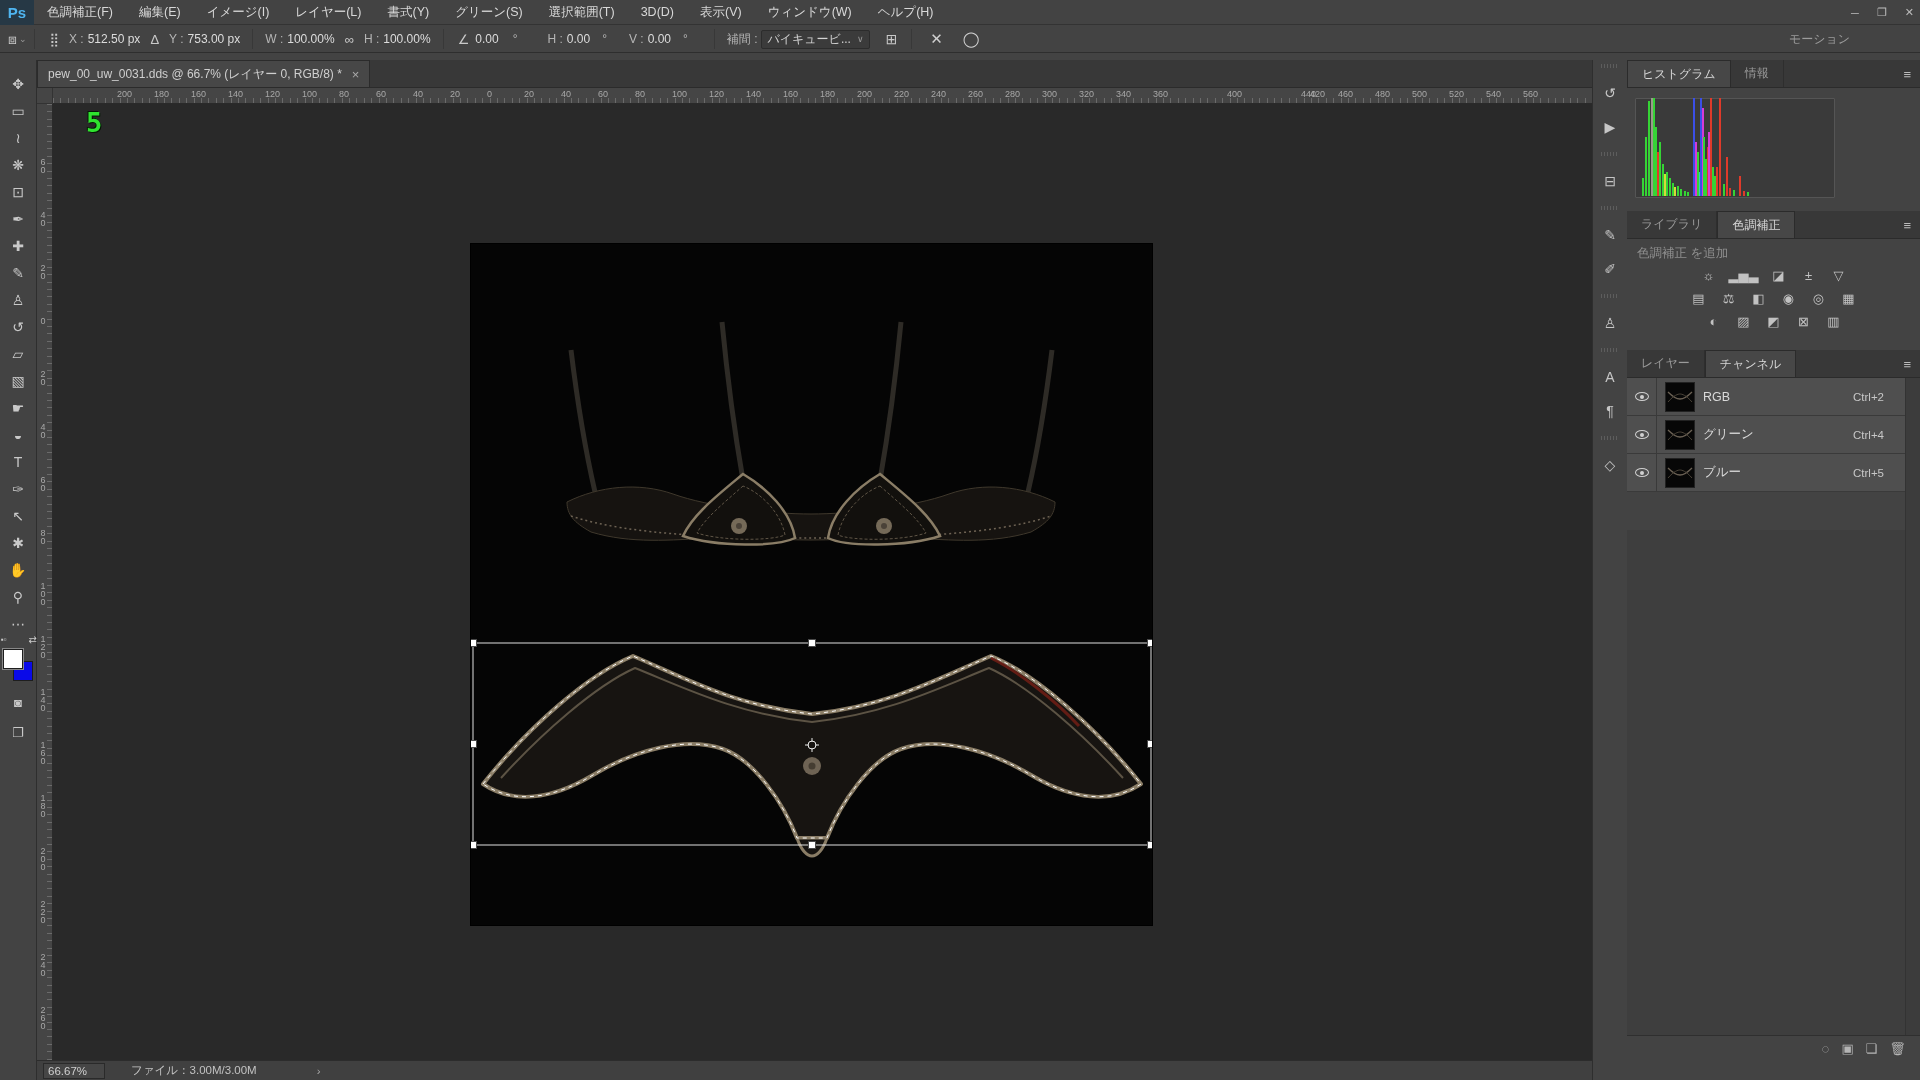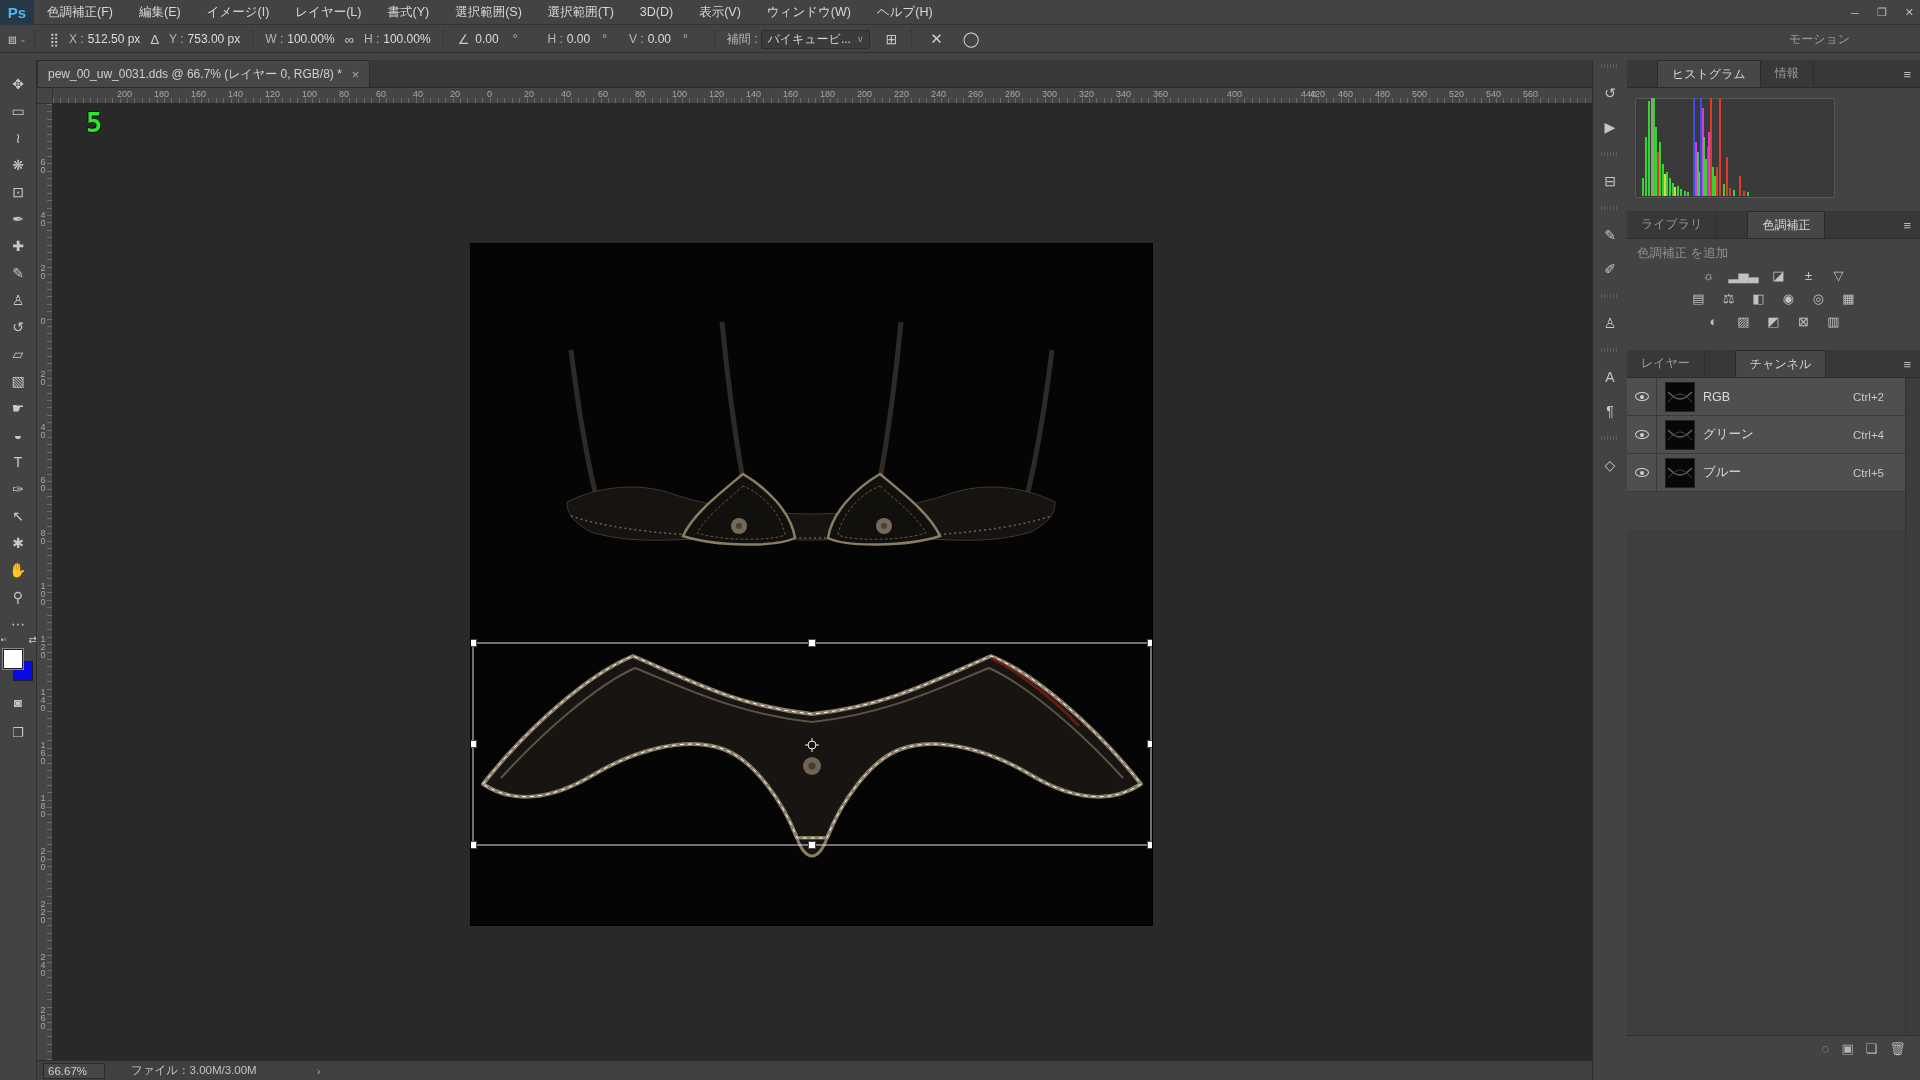--- a/index.html
+++ b/index.html
@@ -62,21 +62,21 @@
   
   #dockstrip{position:absolute;left:1592px;top:60px;width:35px;height:1020px;background:#434343;border-left:1px solid #2e2e2e;display:flex;flex-direction:column;align-items:center;}
   #dockstrip .grip{width:18px;height:4px;margin:4px 0 8px 0;background:repeating-linear-gradient(to right,#5d5d5d 0 1px,transparent 1px 3px);}
   .dock-icon{width:28px;height:26px;display:flex;align-items:center;justify-content:center;color:#c6c6c6;font-size:14px;margin:4px 0;}
   .dock-sep{width:18px;height:4px;margin:8px 0;background:repeating-linear-gradient(to right,#5d5d5d 0 1px,transparent 1px 3px);}
 
   
   .panel{position:absolute;left:1627px;width:293px;background:#434343;}
   .tabstrip{height:28px;background:#383838;display:flex;align-items:flex-end;position:relative;border-bottom:1px solid #2b2b2b;}
   .ptab{height:27px;display:flex;align-items:center;padding:0 14px;color:#9a9a9a;font-size:12px;background:#383838;border-right:1px solid #2e2e2e;}
-  .ptab.active{background:#474747;color:#d8d8d8;border:1px solid #2b2b2b;border-bottom:none;margin-left:30px;}
+  .ptab.active{background:#474747;color:#d8d8d8;border:1px solid #2b2b2b;border-bottom:none;}
   .panel-menu{position:absolute;right:8px;top:7px;color:#bbb;font-size:13px;letter-spacing:1px;}
 
   #histogram-panel{top:60px;height:147px;}
   #hist-box{position:absolute;left:8px;top:38px;width:200px;height:100px;background:#3a3a3a;border:1px solid #555;border-radius:1px;}
   .spike{position:absolute;bottom:1px;width:2px;display:block;}
 
   #adjust-panel{top:211px;height:135px;}
   #adj-add{position:absolute;left:10px;top:34px;color:#8f8f8f;font-size:12.5px;}
   #adj-grid{position:absolute;left:0;top:54px;width:293px;display:flex;flex-direction:column;gap:3px;}
   .adj-row{display:flex;justify-content:center;gap:10px;}
@@ -102,21 +102,21 @@
 <div id="app">
 
   <div id="menubar">
     <div id="ps-logo">Ps</div>
     <div id="menu-items" style="display:flex;">
         <div class="menu-item">色調補正(F)</div>
         <div class="menu-item">編集(E)</div>
         <div class="menu-item">イメージ(I)</div>
         <div class="menu-item">レイヤー(L)</div>
         <div class="menu-item">書式(Y)</div>
-        <div class="menu-item">選択範囲(S)</div>
+        <div class="menu-item">グリーン(S)</div>
         <div class="menu-item">選択範囲(T)</div>
         <div class="menu-item">3D(D)</div>
         <div class="menu-item">表示(V)</div>
         <div class="menu-item">ウィンドウ(W)</div>
         <div class="menu-item">ヘルプ(H)</div>
       </div>
     <div id="win-controls">
       <span>─</span>
       <span>❐</span>
       <span>✕</span>

